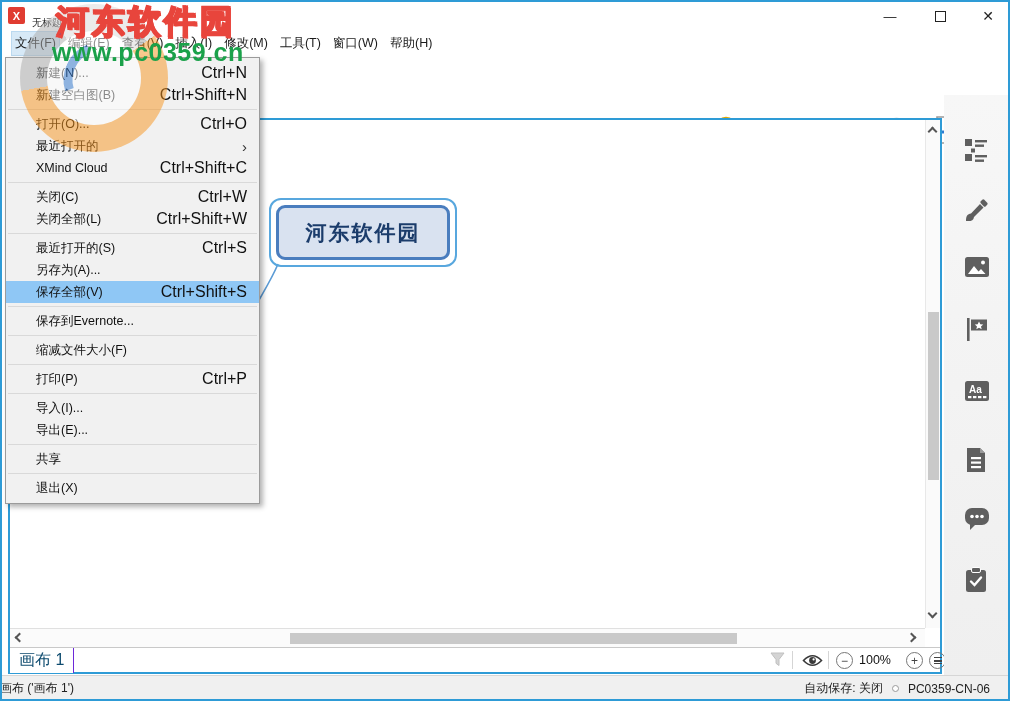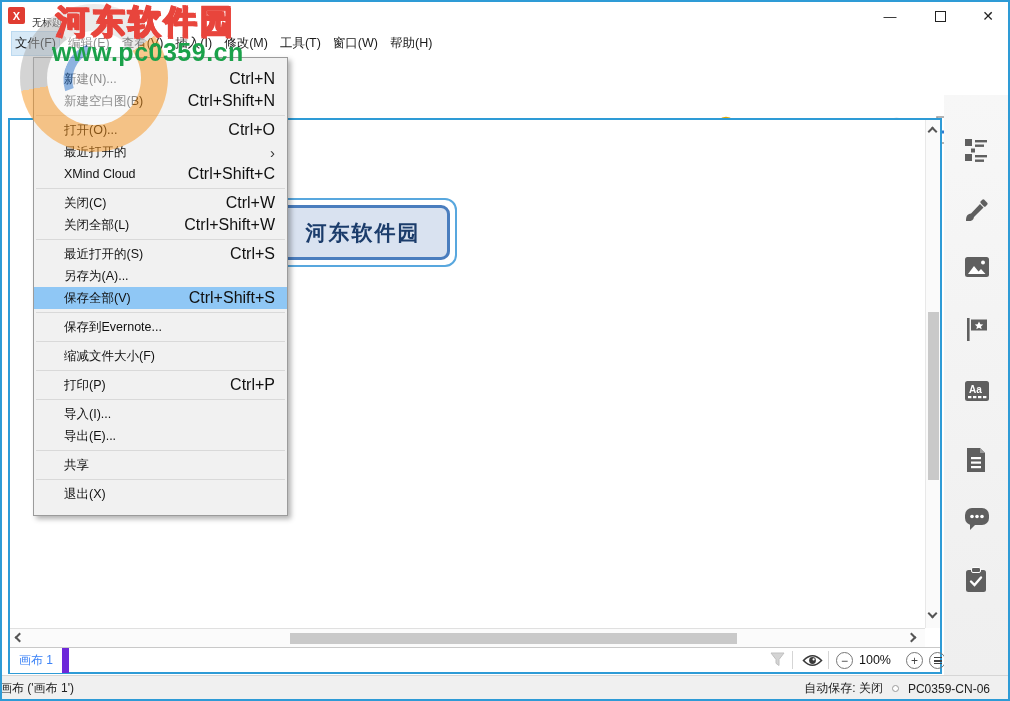--- a/index.html
+++ b/index.html
@@ -43,43 +43,43 @@
   .chev.left{transform:rotate(135deg);} .chev.right{transform:rotate(-45deg);}
 
   .vscroll{position:absolute;left:915px;top:0;width:15px;height:508px;background:#FAFAFA;border-left:1px solid #E8E8E8;}
   .vthumb{position:absolute;left:2px;top:192px;width:11px;height:168px;background:#C9C9C9;}
   .varr-up{position:absolute;left:3px;top:8px;} .varr-dn{position:absolute;left:3px;top:490px;}
   .hscroll{position:absolute;left:0;top:508px;width:915px;height:19px;background:#FBFBFB;border-top:1px solid #E0E0E0;}
   .hthumb{position:absolute;left:280px;top:4px;width:447px;height:11px;background:#C9C9C9;}
   .harr-l{position:absolute;left:6px;top:5px;} .harr-r{position:absolute;left:898px;top:5px;}
 
   .tabstrip{position:absolute;left:0;top:527px;width:930px;height:25px;background:#fff;border-top:1px solid #C9C9C9;}
-  .sheet-tab{position:absolute;left:0;top:0;height:25px;padding:0 9px;display:flex;align-items:center;font-size:12px;color:#3b82f6;
-    background:#fff;border-right:7px solid #6d28d9;}
+  .sheet-tab{position:absolute;left:0;top:0;height:25px;padding:0 9px;display:flex;align-items:center;font-size:16px;color:#0c4a6e;
+    background:#fff;border-right:1px solid #6d28d9;}
   .strip-sep{position:absolute;width:1px;height:18px;top:3px;background:#D5D5D5;}
   .zbtn{position:absolute;width:17px;height:17px;top:4px;border:1.3px solid #777;border-radius:50%;display:flex;align-items:center;
     justify-content:center;font-size:12px;color:#444;line-height:1;}
   .zoomlvl{position:absolute;left:849px;top:5px;font-size:12.5px;color:#111;}
   .fitlines{display:inline-block;width:8px;height:7px;border-top:1.4px solid #444;border-bottom:1.4px solid #444;position:relative;}
   .fitlines::after{content:'';position:absolute;left:0;top:2.2px;width:8px;height:1.4px;background:#444;}
 
   
   .sidebar{position:absolute;left:944px;top:95px;width:64px;height:580px;background:linear-gradient(to bottom,#F7F7F7,#EFEFEF);}
   .sb-icon{position:absolute;left:963px;width:28px;height:28px;display:flex;align-items:center;justify-content:center;}
 
   
   .statusbar{position:absolute;left:0;top:675px;width:1010px;height:26px;background:#F0F0F0;border-top:1px solid #D6D6D6;
     display:flex;align-items:center;font-size:12px;color:#222;}
   .status-left{}
   .status-right{margin-left:auto;display:flex;align-items:center;gap:9px;margin-right:20px;}
   .status-dot{width:7px;height:7px;border:1.5px solid #9a9a9a;border-radius:50%;background:#fdfdfd;}
 
   
   .filemenu{position:absolute;left:5px;top:57px;width:255px;background:#F1F1F1;border:1px solid #9B9B9B;
-    box-shadow:3px 3px 5px rgba(0,0,0,.3);z-index:20;padding:10px 0;margin-left:28px;}
+    box-shadow:3px 3px 5px rgba(0,0,0,.3);z-index:20;padding:4px 0;}
   .menu-item{height:22px;display:flex;align-items:center;padding:0 12px 0 30px;}
   .menu-item.hl{background:#8FC7F5;}
   .mi-label{font-size:12.5px;color:#111;white-space:nowrap;}
   .mi-short{margin-left:auto;font-size:16px;color:#111;white-space:nowrap;}
   .mi-short.sub{font-size:15px;line-height:1;color:#333;}
   .menu-sep{height:1px;background:#D9D9D9;margin:3px 2px;}
 
   
   .wm-logo{position:absolute;left:20px;top:4px;width:148px;height:148px;border-radius:50%;opacity:.5;z-index:30;
     background:conic-gradient(from 140deg,#F7941D 0 120deg,#ABABAB 120deg 185deg,#D8D8D8 185deg 275deg,#F7941D 275deg 360deg);}

